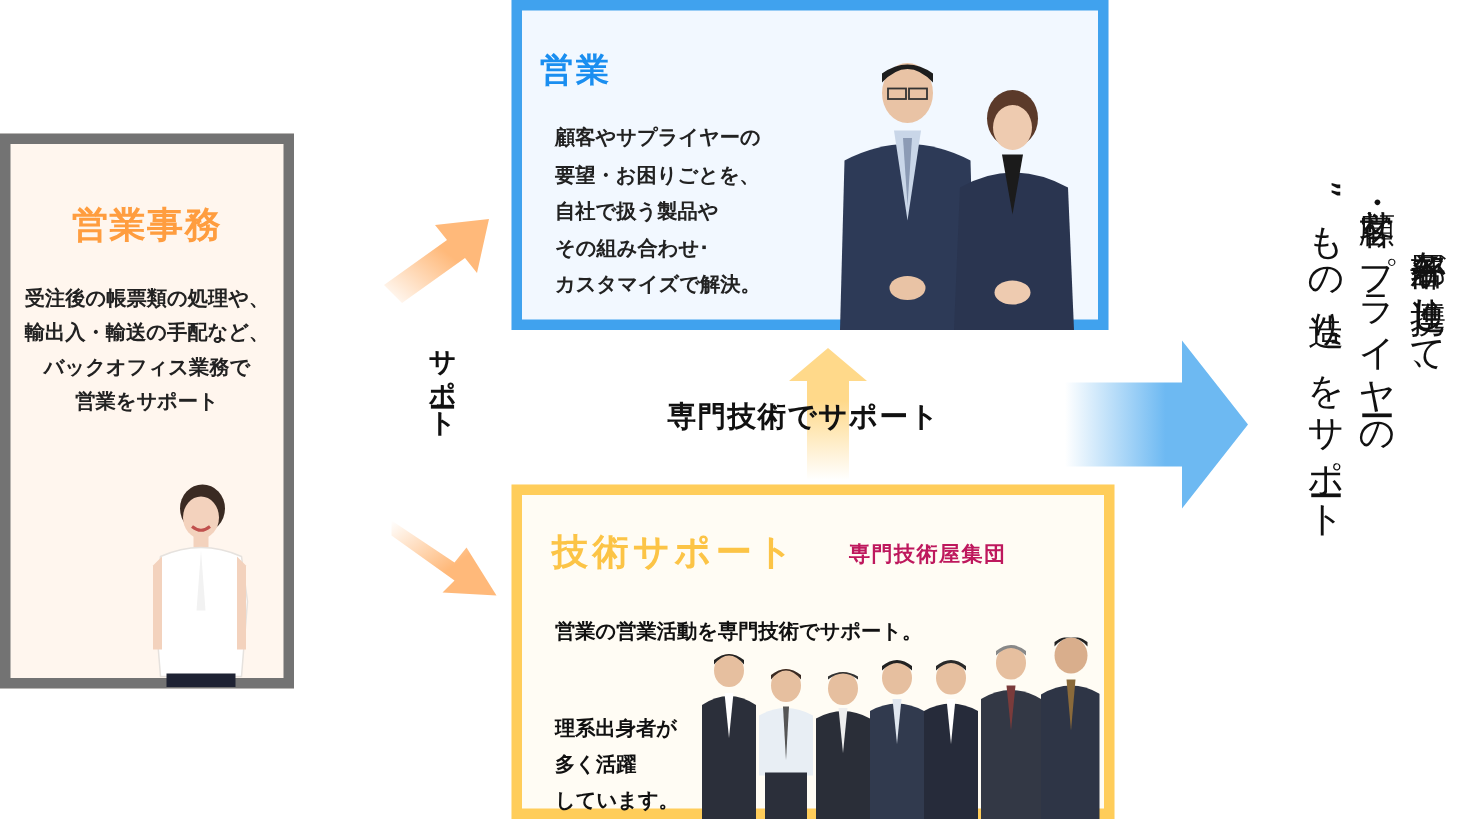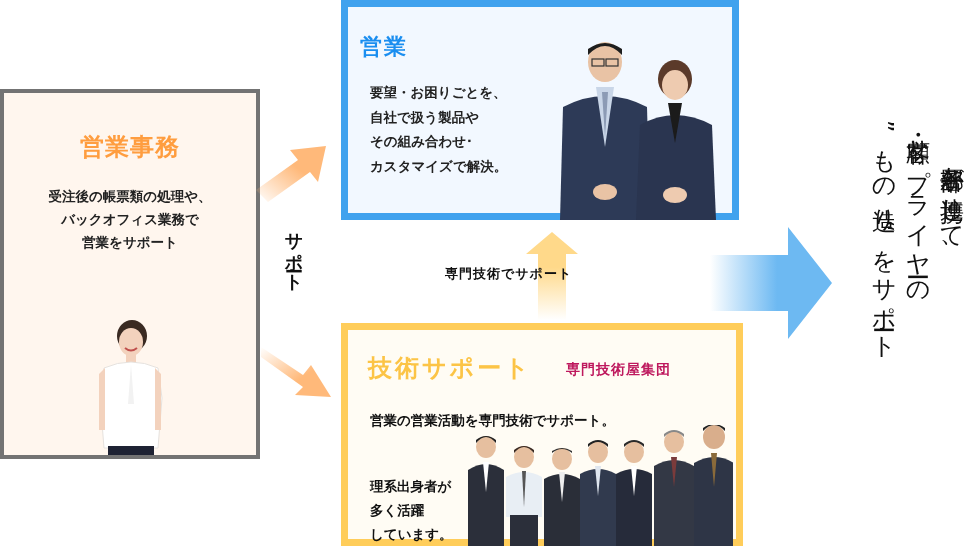--- a/index.html
+++ b/index.html
@@ -3,22 +3,22 @@
 <meta charset="utf-8">
 <style>
   * { box-sizing: border-box; margin: 0; padding: 0; }
   html, body { width: 975px; height: 548px; background: #ffffff; overflow: hidden; }
   body { position: relative; font-family: "DejaVu Sans", "Liberation Sans", sans-serif; color: #111; }
 
   .card { position: absolute; }
 
   
   .card-office {
-    left: 0; top: 89px; width: 260px; height: 370px;
-    border: 4px solid #737373; background: #fff6ee;
+    left: 0; top: 89px; width: 196px; height: 370px;
+    border: 7px solid #737373; background: #fff6ee;
   }
   .card-office .title {
     position: absolute; left: 0; right: 0; top: 38px;
     text-align: center; color: #ff9d3f; font-weight: bold; font-size: 24px; letter-spacing: 1px;
   }
   .card-office .desc {
     position: absolute; left: 0; right: 0; top: 92px;
     text-align: center; font-size: 13.5px; line-height: 23px; font-weight: bold; color: #222;
   }
   .person-office { position: absolute; left: 80px; top: 225px; width: 92px; height: 137px; }
@@ -62,60 +62,62 @@
   .people-tech { position: absolute; left: 120px; top: 95px; width: 265px; height: 121px; }
 
   
   .support-vertical {
     position: absolute; left: 280px; top: 220px; width: 26px;
     font-size: 18px; font-weight: bold; line-height: 23px; text-align: center;
     writing-mode: vertical-rl;
   }
   .tech-support-label {
     position: absolute; left: 445px; top: 265px;
-    font-size: 13px; font-weight: bold; color: #111; letter-spacing: 1px;
+    font-size: 19px; font-weight: bold; color: #111; letter-spacing: 1px;
   }
 
   .arrow { position: absolute; }
 
   
   .message { position: absolute; top: 120px; right: 0; height: 300px; display: flex; flex-direction: row-reverse; }
   .message .col {
     writing-mode: vertical-rl; font-size: 24px; line-height: 34px; color: #111; letter-spacing: 1px;
   }
   .message .col1 { margin-right: 6px; padding-top: 28px; }
   .message .col2 { padding-top: 0; }
   .message .col3 { padding-top: 0; }
 </style>
 </head>
 <body>
 
 <div class="card card-office">
   <div class="title">営業事務</div>
   <div class="desc">
     <div>受注後の帳票類の処理や、</div>
+    <div>輸出入・輸送の手配など、</div>
     <div>バックオフィス業務で</div>
     <div>営業をサポート</div>
   </div>
   <svg class="person-office" viewBox="0 0 92 137">
     <ellipse cx="48" cy="18" rx="15" ry="16" fill="#3a2a22"></ellipse>
     <ellipse cx="47" cy="24" rx="12" ry="14" fill="#f3d2bd"></ellipse>
     <path d="M41 30 q6 5 12 0" stroke="#c0504d" stroke-width="2" fill="none"></path>
     <rect x="42" y="36" width="10" height="8" fill="#f3d2bd"></rect>
     <path d="M20 50 q27 -12 54 0 l4 30 -4 50 h-54 l-4 -50z" fill="#ffffff" stroke="#e6e2de" stroke-width="1"></path>
     <path d="M15 56 l6 -6 v62 h-6z" fill="#f3d2bd"></path>
     <path d="M77 56 l-6 -6 v62 h6z" fill="#f3d2bd"></path>
     <path d="M47 46 l-3 40 h6z" fill="#f2f2f2"></path>
     <rect x="24" y="128" width="46" height="9" fill="#1e2233"></rect>
   </svg>
 </div>
 
 <div class="card card-sales">
   <div class="title">営業</div>
   <div class="desc">
+    <div>顧客やサプライヤーの</div>
     <div>要望・お困りごとを、</div>
     <div>自社で扱う製品や</div>
     <div>その組み合わせ･</div>
     <div>カスタマイズで解決。</div>
   </div>
   <svg class="people-sales" viewBox="0 0 160 183">
 
     <ellipse cx="47" cy="25" rx="17" ry="20" fill="#e9c3a5"></ellipse>
     <path d="M30 18 q17 -18 34 0 v-6 q-17 -12 -34 0z" fill="#1e1e1e"></path>
     <rect x="34" y="22" width="12" height="7" fill="none" stroke="#333" stroke-width="1.2"></rect>

